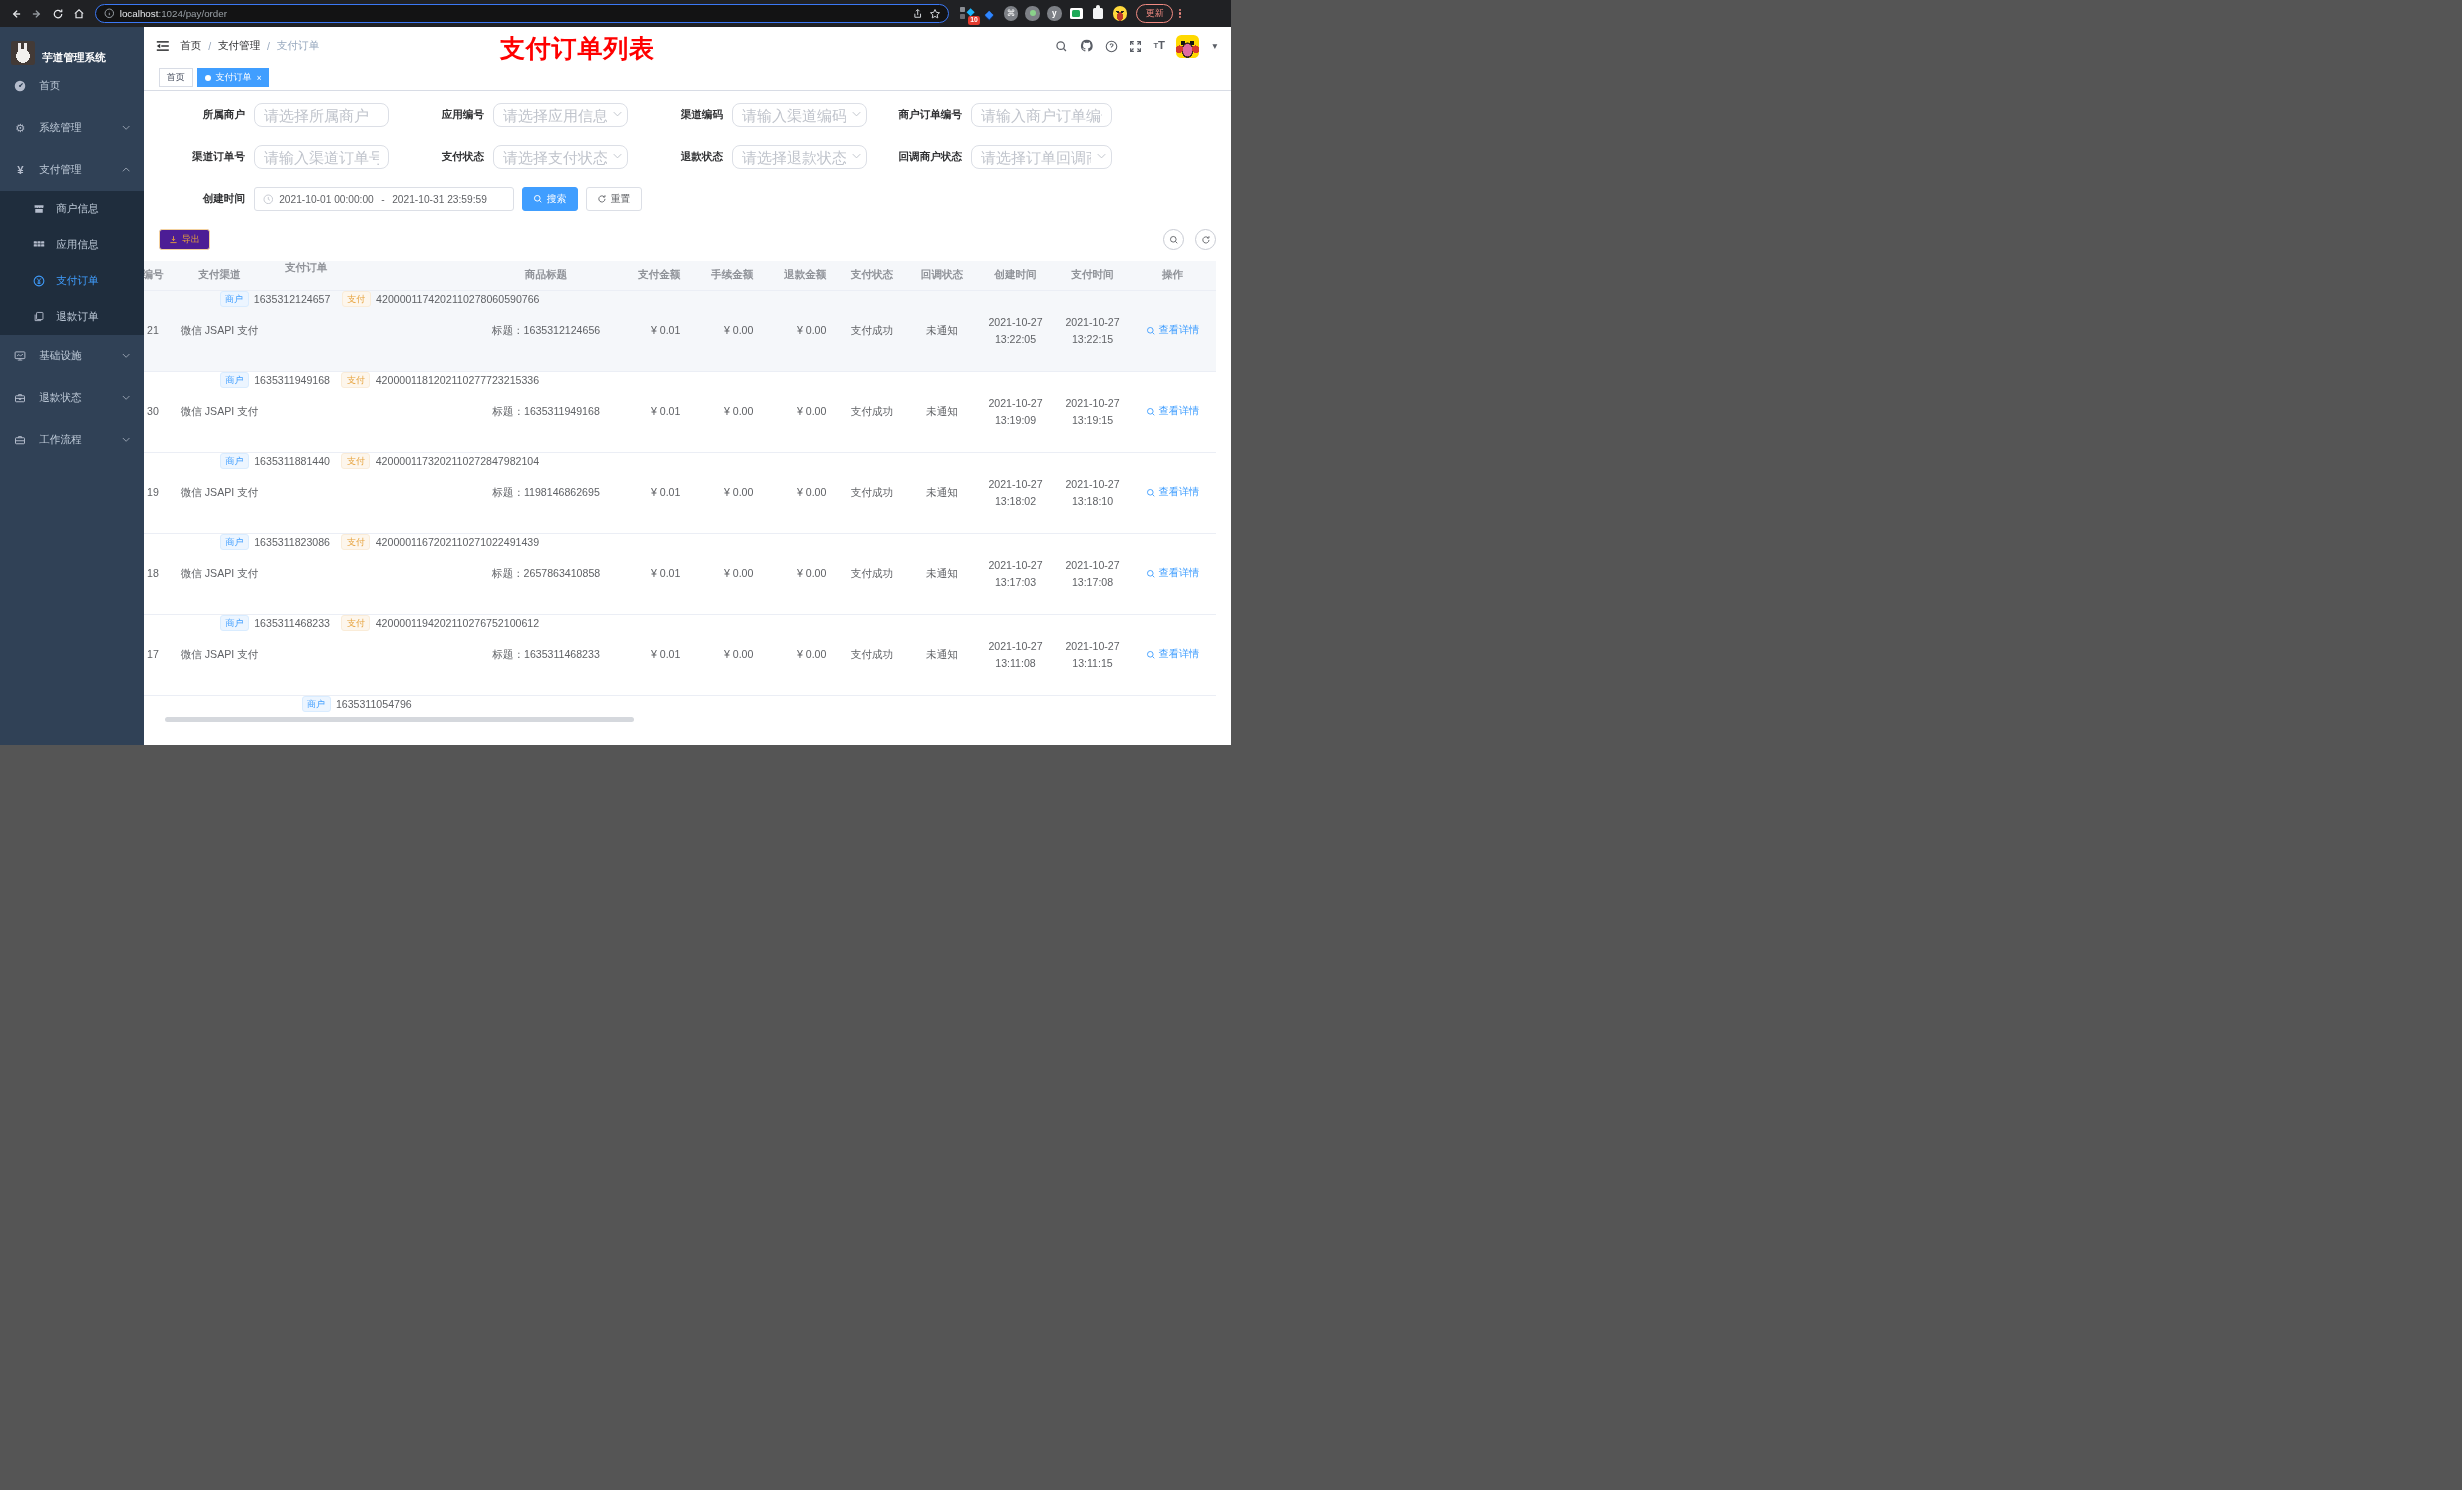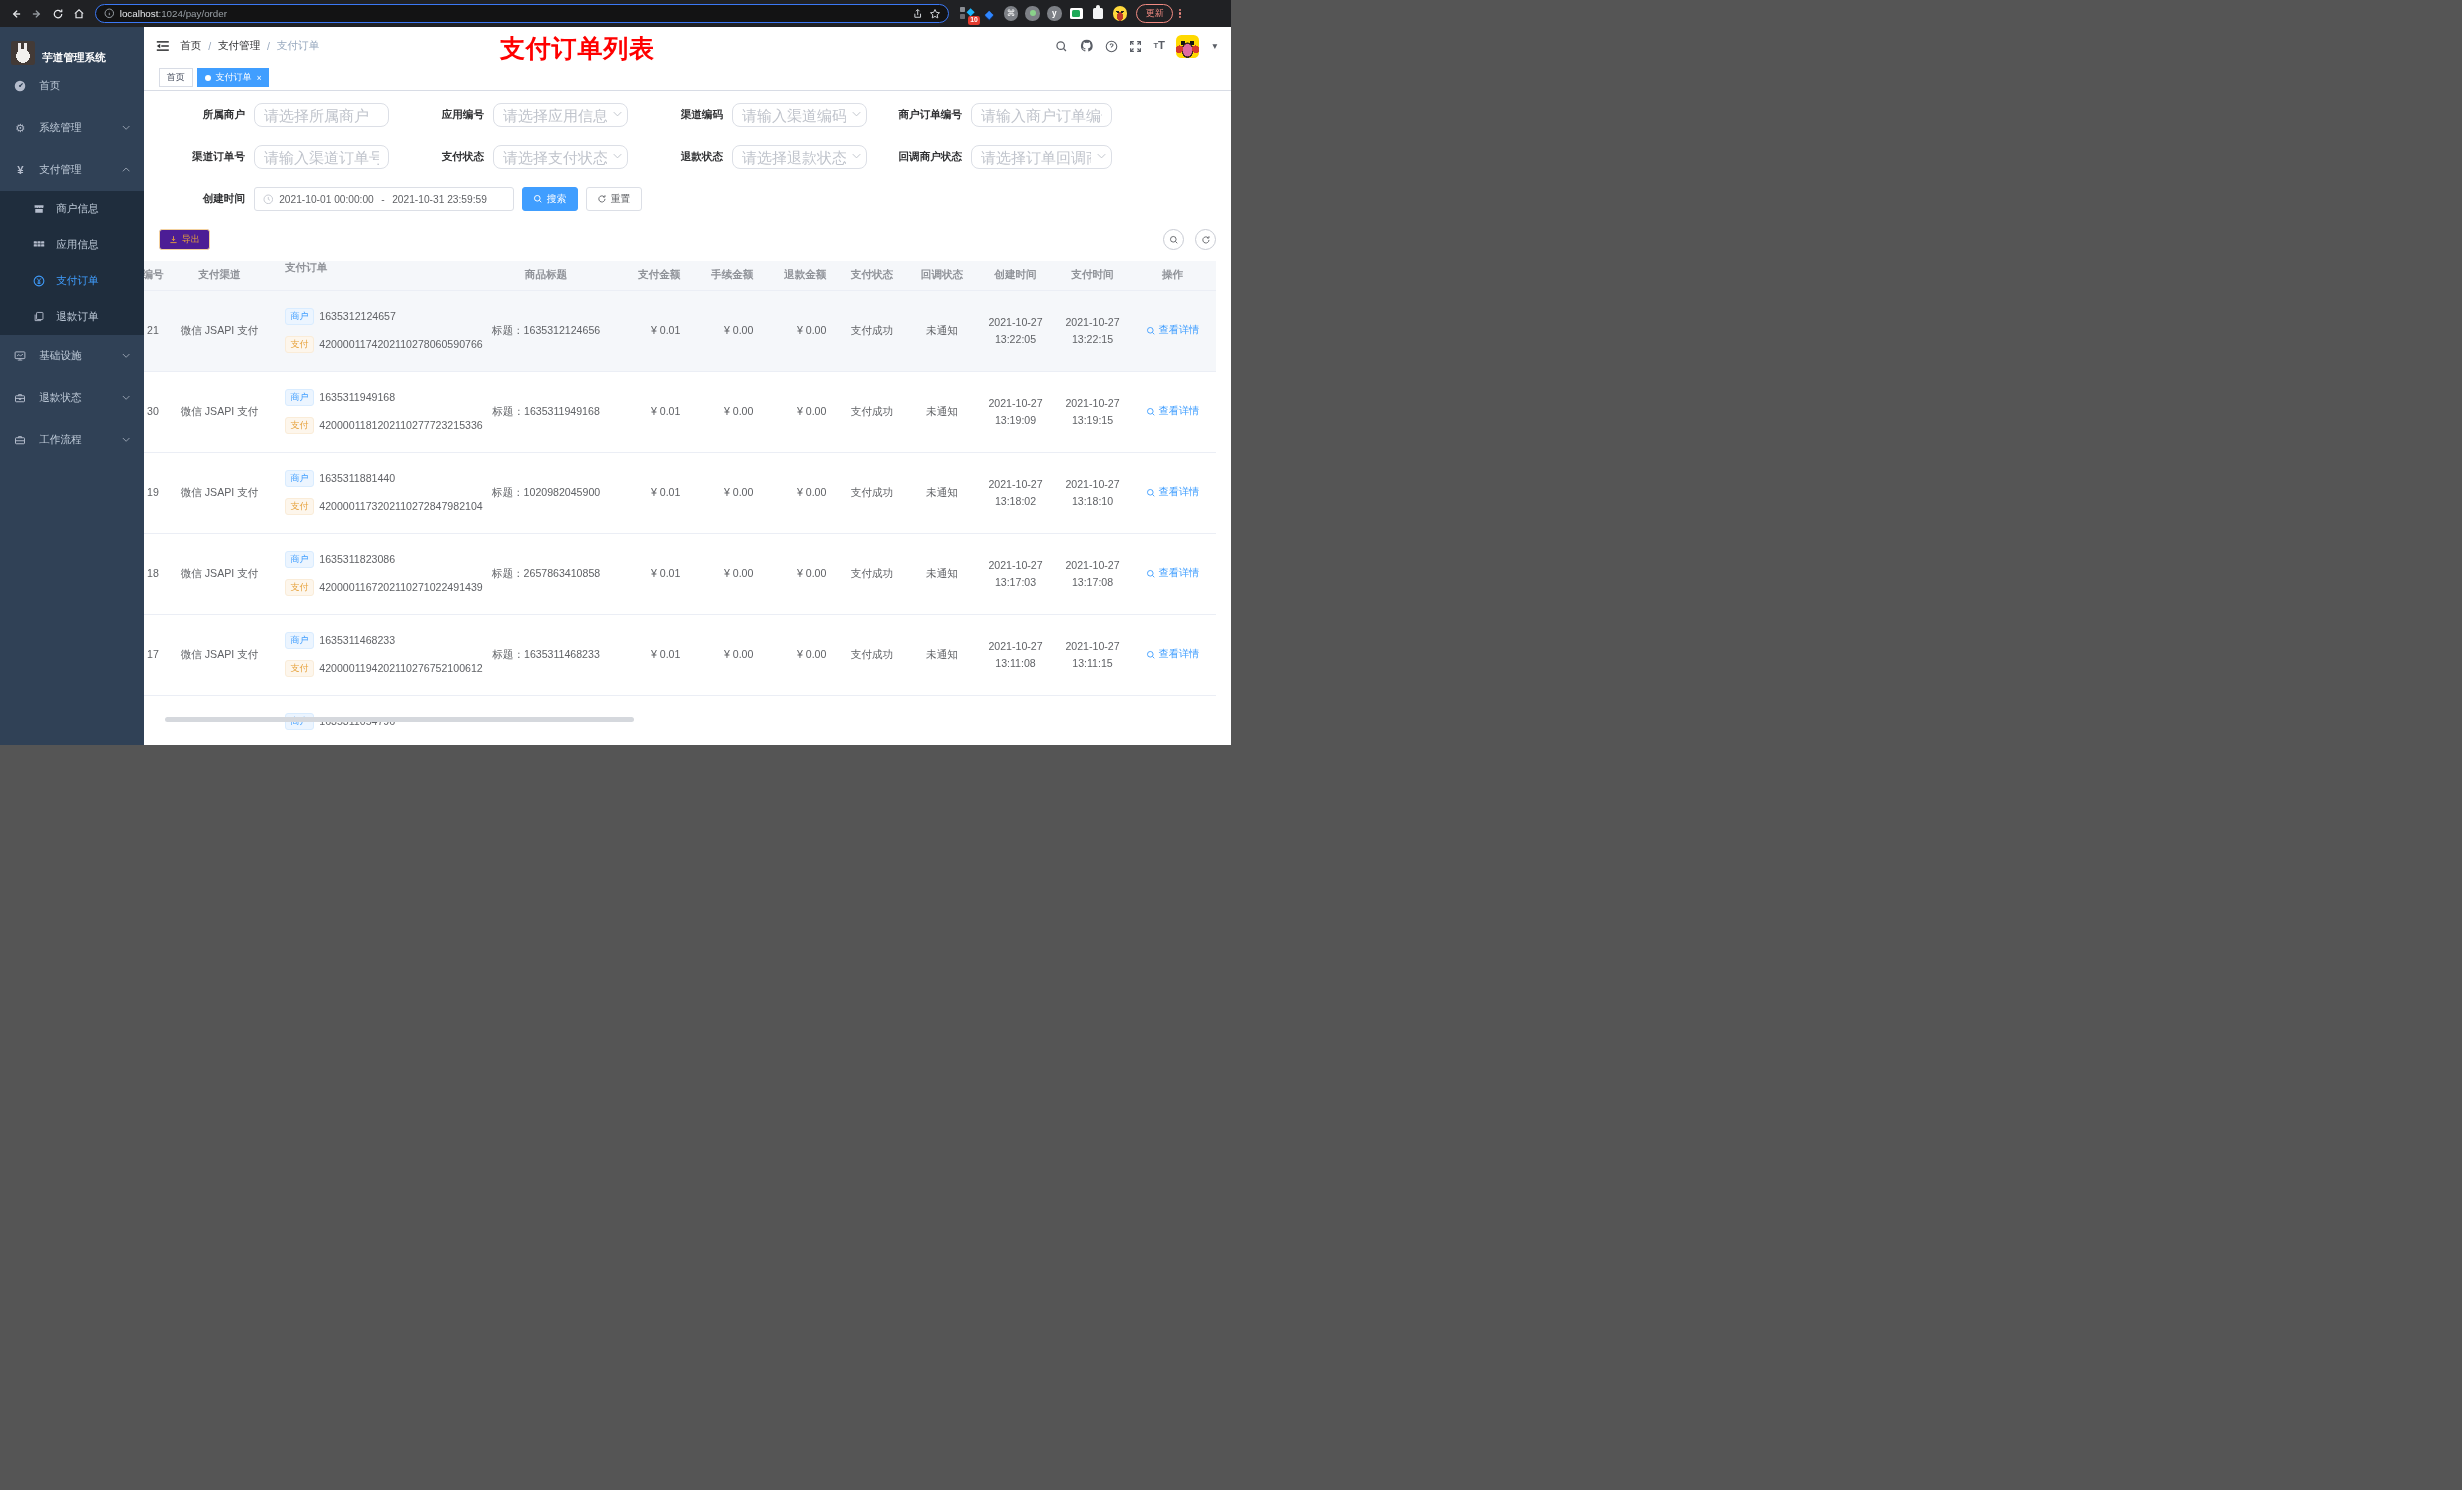--- a/index.html
+++ b/index.html
@@ -106,21 +106,21 @@
 
   
   .table{margin-top:10.6px;margin-left:-30px;width:1087px;font-size:10.6px;color:#606266}
   .thead{display:flex;height:30px;background:#f5f7fa;border-bottom:0.8px solid #ebeef5}
   .th{display:flex;align-items:center;justify-content:center;font-weight:700;color:#909399}
   .tr{display:flex;height:81px;border-bottom:0.8px solid #ebeef5;background:#fff}
   .tr.hl{background:#f5f7fa}
   .td{display:flex;align-items:center;justify-content:center;text-align:center;line-height:16.7px}
   .c-id{width:48px;flex:none}
   .c-channel{width:85px;flex:none}
-  .c-order{width:212px;flex:none;flex-direction:column;align-items:flex-start;justify-content:center;gap:11.4px;padding-left:23px;text-align:left}
+  .c-order{width:212px;flex:none;flex-direction:row;align-items:flex-start;justify-content:center;gap:11.4px;padding-left:23px;text-align:left}
   .th.c-order{flex-direction:row;justify-content:flex-start;padding-left:23px}
   .c-title{width:144px;flex:none}
   .c-amt{width:73px;flex:none;justify-content:flex-end;padding-right:10.6px}
   .c-status{width:70px;flex:none}
   .c-time{width:77px;flex:none}
   .c-action{width:83px;flex:none}
   .order-line{display:flex;align-items:center;gap:5.3px;white-space:nowrap}
   .chip{display:inline-flex;align-items:center;height:16.7px;padding:0 4.5px;border-radius:3px;font-size:9px}
   .chip.blue{background:#ecf5ff;border:0.8px solid #d9ecff;color:#409eff}
   .chip.orange{background:#fdf6ec;border:0.8px solid #faecd8;color:#e6a23c}
@@ -603,21 +603,21 @@
     <div class="td c-order">
       <div class="order-line">
                     <span class="chip blue">商户</span>
                     <span>1635311881440</span>
                   </div>
       <div class="order-line pay-line">
                     <span class="chip orange">支付</span>
                     <span>4200001173202110272847982104</span>
                   </div>
     </div>
-    <div class="td c-title">标题：1020982045900</div>
+    <div class="td c-title">标题：1198146862695</div>
     <div class="td c-amt">¥ 0.01</div>
     <div class="td c-amt">¥ 0.00</div>
     <div class="td c-amt">¥ 0.00</div>
     <div class="td c-status">支付成功</div>
     <div class="td c-status">未通知</div>
     <div class="td c-time">2021-10-27 13:18:02</div>
     <div class="td c-time">2021-10-27 13:18:10</div>
     <div class="td c-action">
       <a class="detail-link">
                     <svg width="9.8" height="9.8" viewBox="0 0 16 16" fill="none" stroke="#409eff" stroke-width="1.5">

